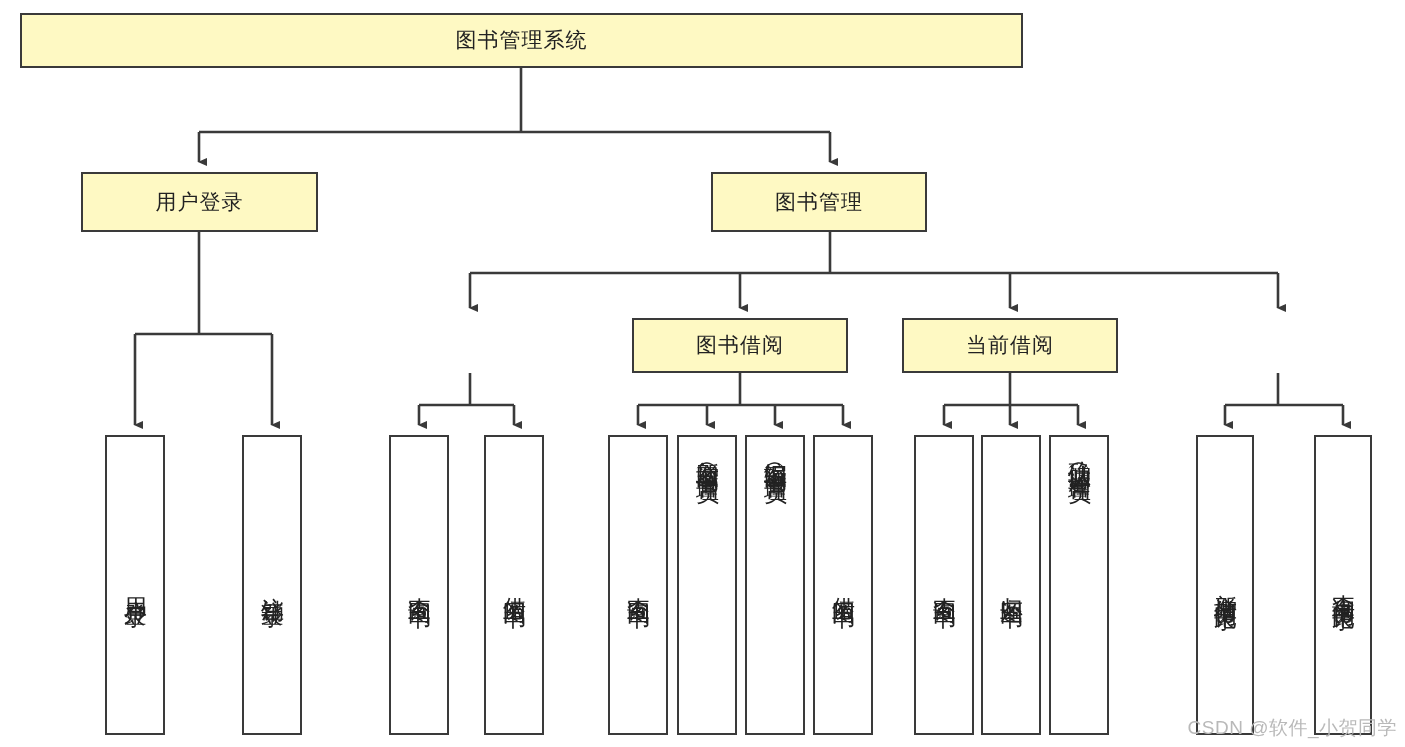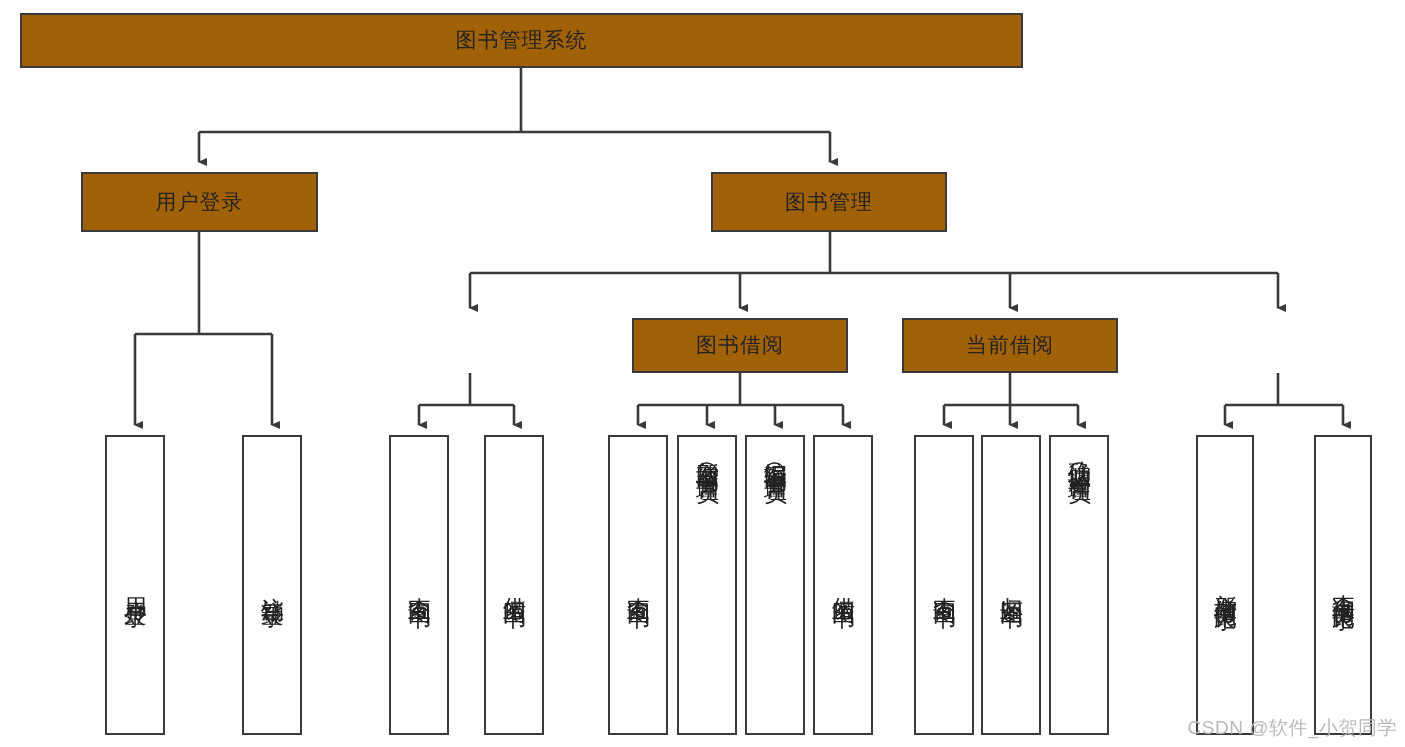--- a/index.html
+++ b/index.html
@@ -10,21 +10,21 @@
     overflow:hidden;
     position:relative;
   }
   #canvas{position:absolute;left:0;top:0;width:1405px;height:747px;}
 
   svg.edges{position:absolute;left:0;top:0;width:1405px;height:747px;pointer-events:none;}
 
   .node{
     position:absolute;
     box-sizing:border-box;
-    background:#a16207;
+    background:#fef9c3;
     border:2.5px solid #3a3a3a;
     display:flex;
     align-items:center;
     justify-content:center;
     color:#1a1a1a;
   }
   .node .label{
     font-size:21px;
     letter-spacing:1px;
     line-height:1.25;
@@ -126,21 +126,21 @@
   </svg>
 
   <div class="node" style="left:20px;top:13px;width:1003px;height:55px;">
     <span class="label">图书管理系统</span>
   </div>
 
   <div class="node" style="left:81px;top:172px;width:237px;height:60px;">
     <span class="label">用户登录</span>
   </div>
 
-  <div class="node" style="left:711px;top:172px;width:236px;height:60px;">
+  <div class="node" style="left:711px;top:172px;width:216px;height:60px;">
     <span class="label">图书管理</span>
   </div>
 
 
   <div class="node" style="left:632px;top:318px;width:216px;height:55px;">
     <span class="label">图书借阅</span>
   </div>
 
   <div class="node" style="left:902px;top:318px;width:216px;height:55px;">
     <span class="label">当前借阅</span>

